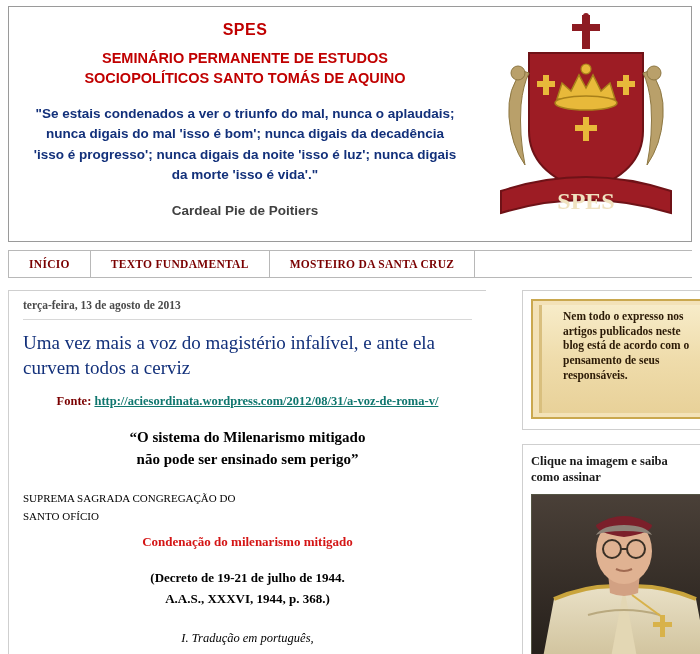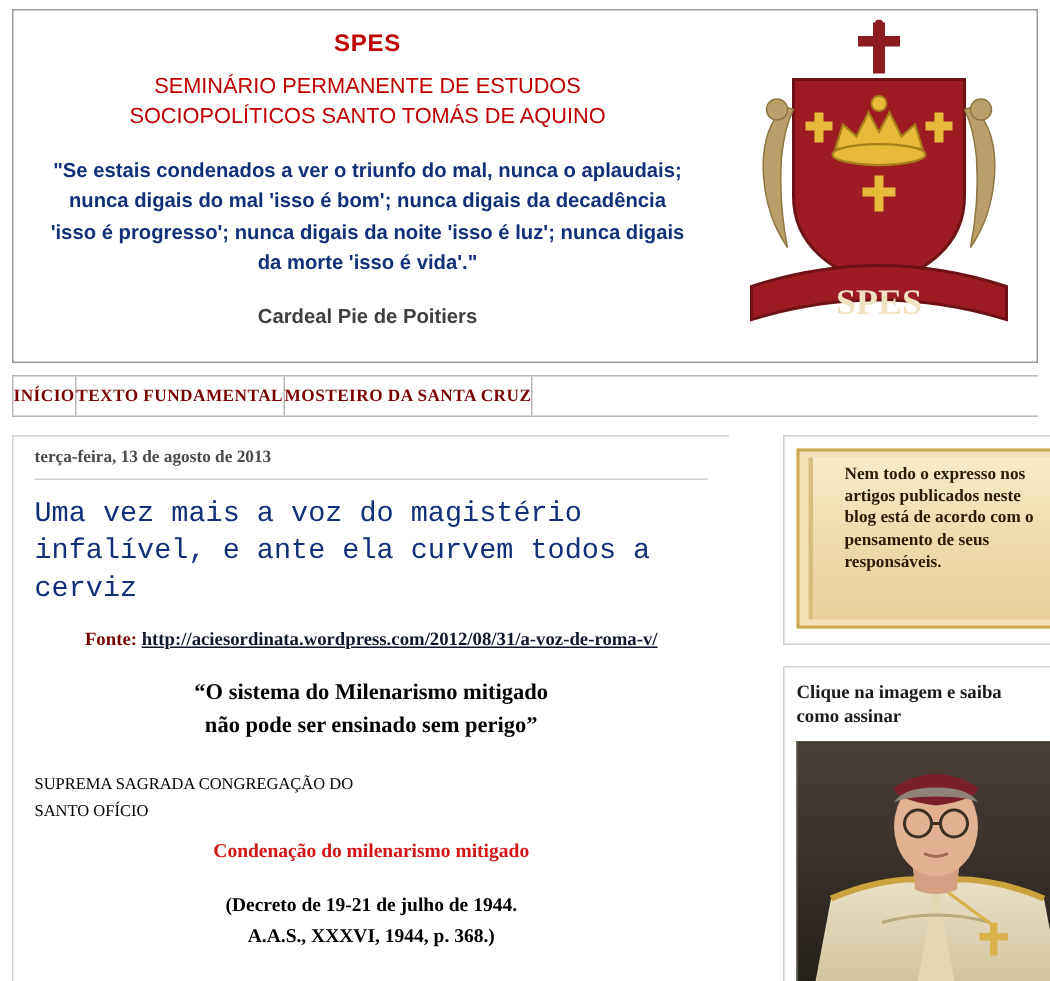--- a/index.html
+++ b/index.html
@@ -36,21 +36,21 @@
   }
   .spes-title {
     color: #c00000;
     font-weight: bold;
     font-size: 16px;
     letter-spacing: 0.5px;
     margin-bottom: 10px;
   }
   .spes-sub {
     color: #c00000;
-    font-weight: normal;
+    font-weight: bold;
     font-size: 14.5px;
     line-height: 1.35;
     margin-bottom: 16px;
   }
   .spes-quote {
     color: #12307a;
     font-weight: bold;
     font-size: 13.5px;
     line-height: 1.5;
     padding: 0 12px;
@@ -76,21 +76,21 @@
     border-top: 1px solid #b8b8b8;
     border-bottom: 1px solid #b8b8b8;
     height: 26px;
     display: flex;
     align-items: stretch;
     background: #ffffff;
   }
   .nav-item {
     display: flex;
     align-items: center;
-    padding: 0 0;
+    padding: 0 20px;
     font-size: 11.5px;
     font-weight: bold;
     color: #7a0000;
     font-family: "Liberation Serif", serif;
     letter-spacing: 0.3px;
     border-right: 1px solid #b8b8b8;
     cursor: pointer;
   }
   .nav-item:first-child { border-left: 1px solid #b8b8b8; }
 
@@ -114,36 +114,36 @@
   .post-date {
     font-size: 11.5px;
     font-weight: bold;
     color: #4a4a4a;
     font-family: "Liberation Serif", serif;
     padding-bottom: 8px;
     border-bottom: 1px solid #d8d8d8;
     margin-bottom: 10px;
   }
   .post-title {
-    font-family: Liberation Mono, monospace;
+    font-family: Liberation Serif, serif;
     color: #12307a;
     font-size: 19px;
     line-height: 1.32;
     margin: 2px 0 14px 0;
   }
   .fonte-line {
     font-family: "Liberation Serif", serif;
     font-weight: bold;
     font-size: 12.5px;
     color: #7a0000;
     text-align: center;
     margin-bottom: 18px;
   }
   .fonte-line a {
-    color: #0f172a;
+    color: #0f766e;
     text-decoration: underline;
     font-weight: bold;
   }
   .quote-head {
     text-align: center;
     font-family: "Liberation Serif", serif;
     font-weight: bold;
     font-size: 15px;
     line-height: 1.45;
     color: #000;

